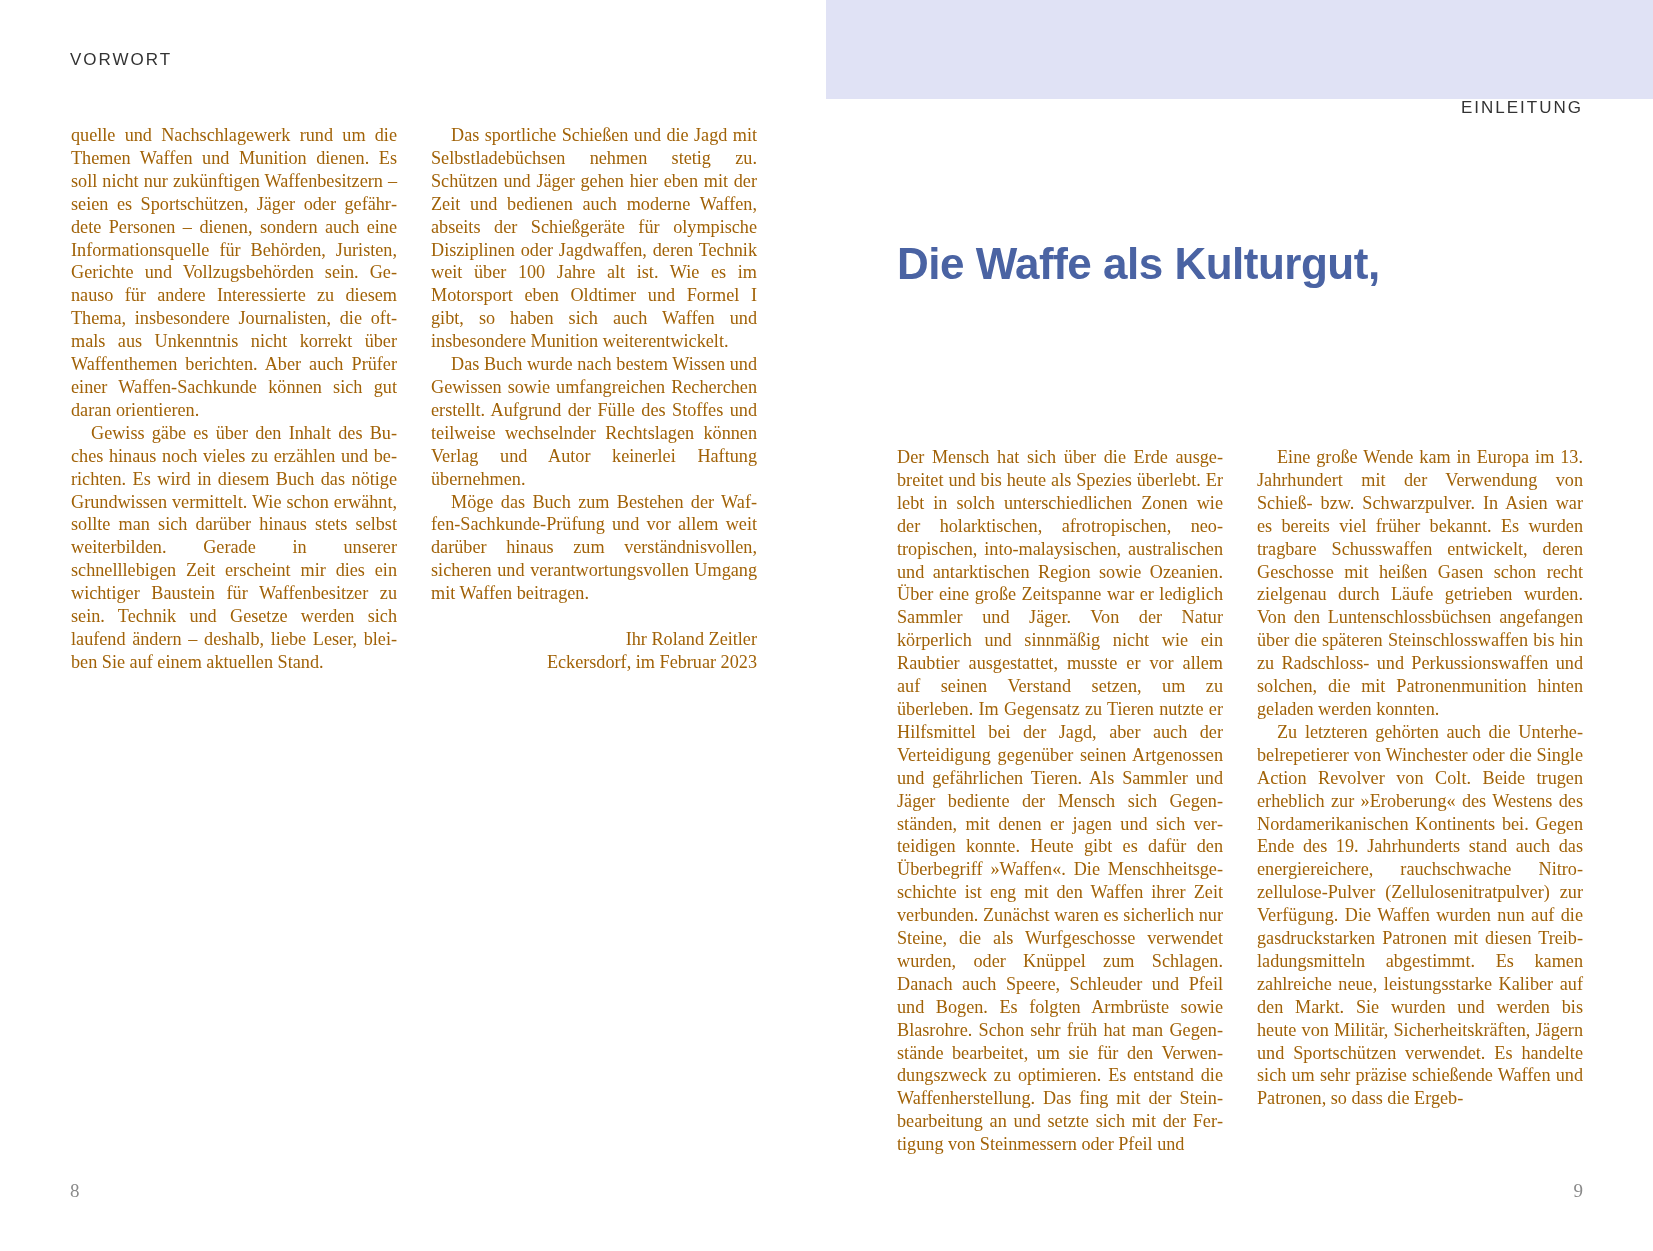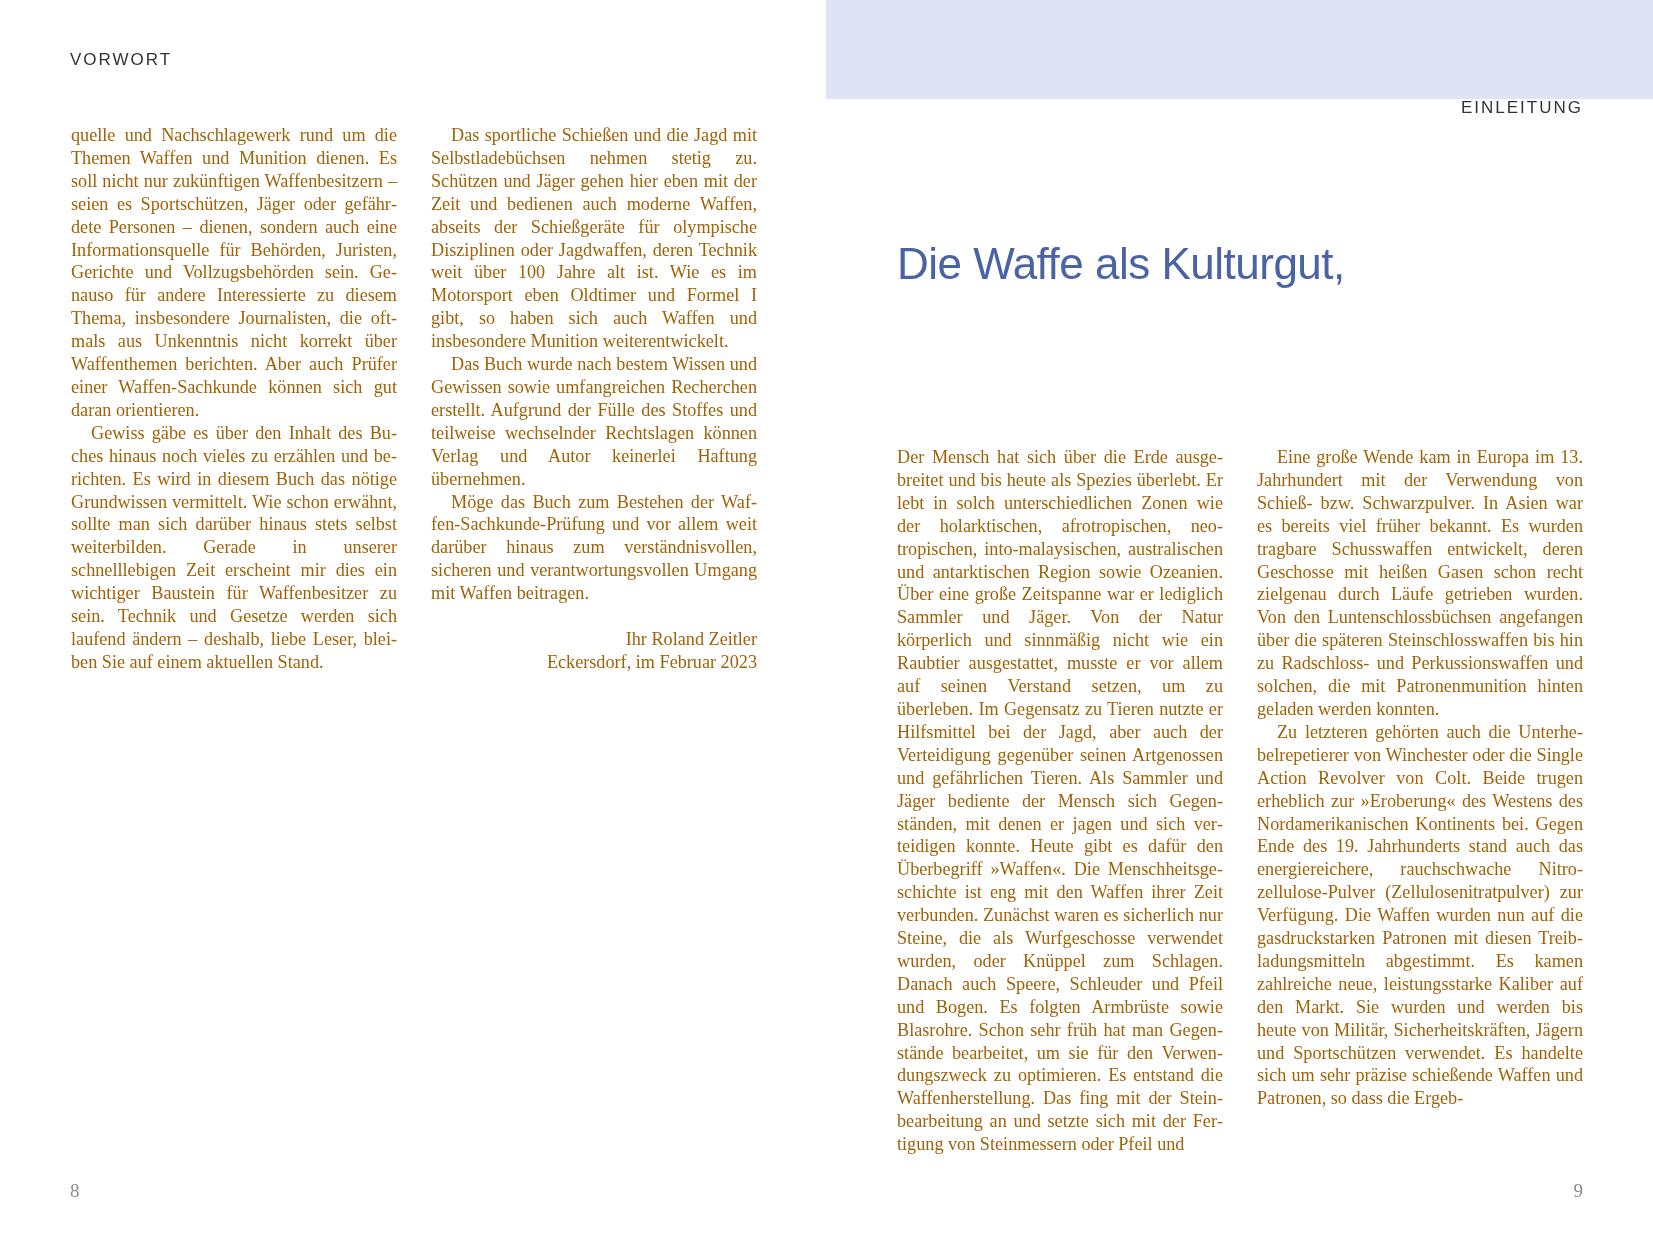--- a/index.html
+++ b/index.html
@@ -36,21 +36,21 @@
   .col .sig { text-align: right; }
 
   .col-l1 { left: 71px; top: 124px; width: 326px; }
   .col-l2 { left: 431px; top: 124px; width: 326px; }
   .col-r1 { left: 71px; top: 446px; width: 326px; }
   .col-r2 { left: 431px; top: 446px; width: 326px; }
 
   .chapter-title {
     position: absolute; left: 71px; top: 238px; width: 720px;
     font-family: "Liberation Sans", "DejaVu Sans", sans-serif;
-    font-weight: normal; font-size: 44px; line-height: 51px;
+    font-weight: bold; font-size: 44px; line-height: 51px;
     color: #4a63a3; letter-spacing: -0.5px; margin: 0;
   }
 
   .page-number {
     position: absolute; top: 1180px;
     font-size: 19px; color: #8a8a8a; line-height: 22px;
   }
   .page-left .page-number { left: 70px; }
   .page-right .page-number { right: 70px; }
 </style>

